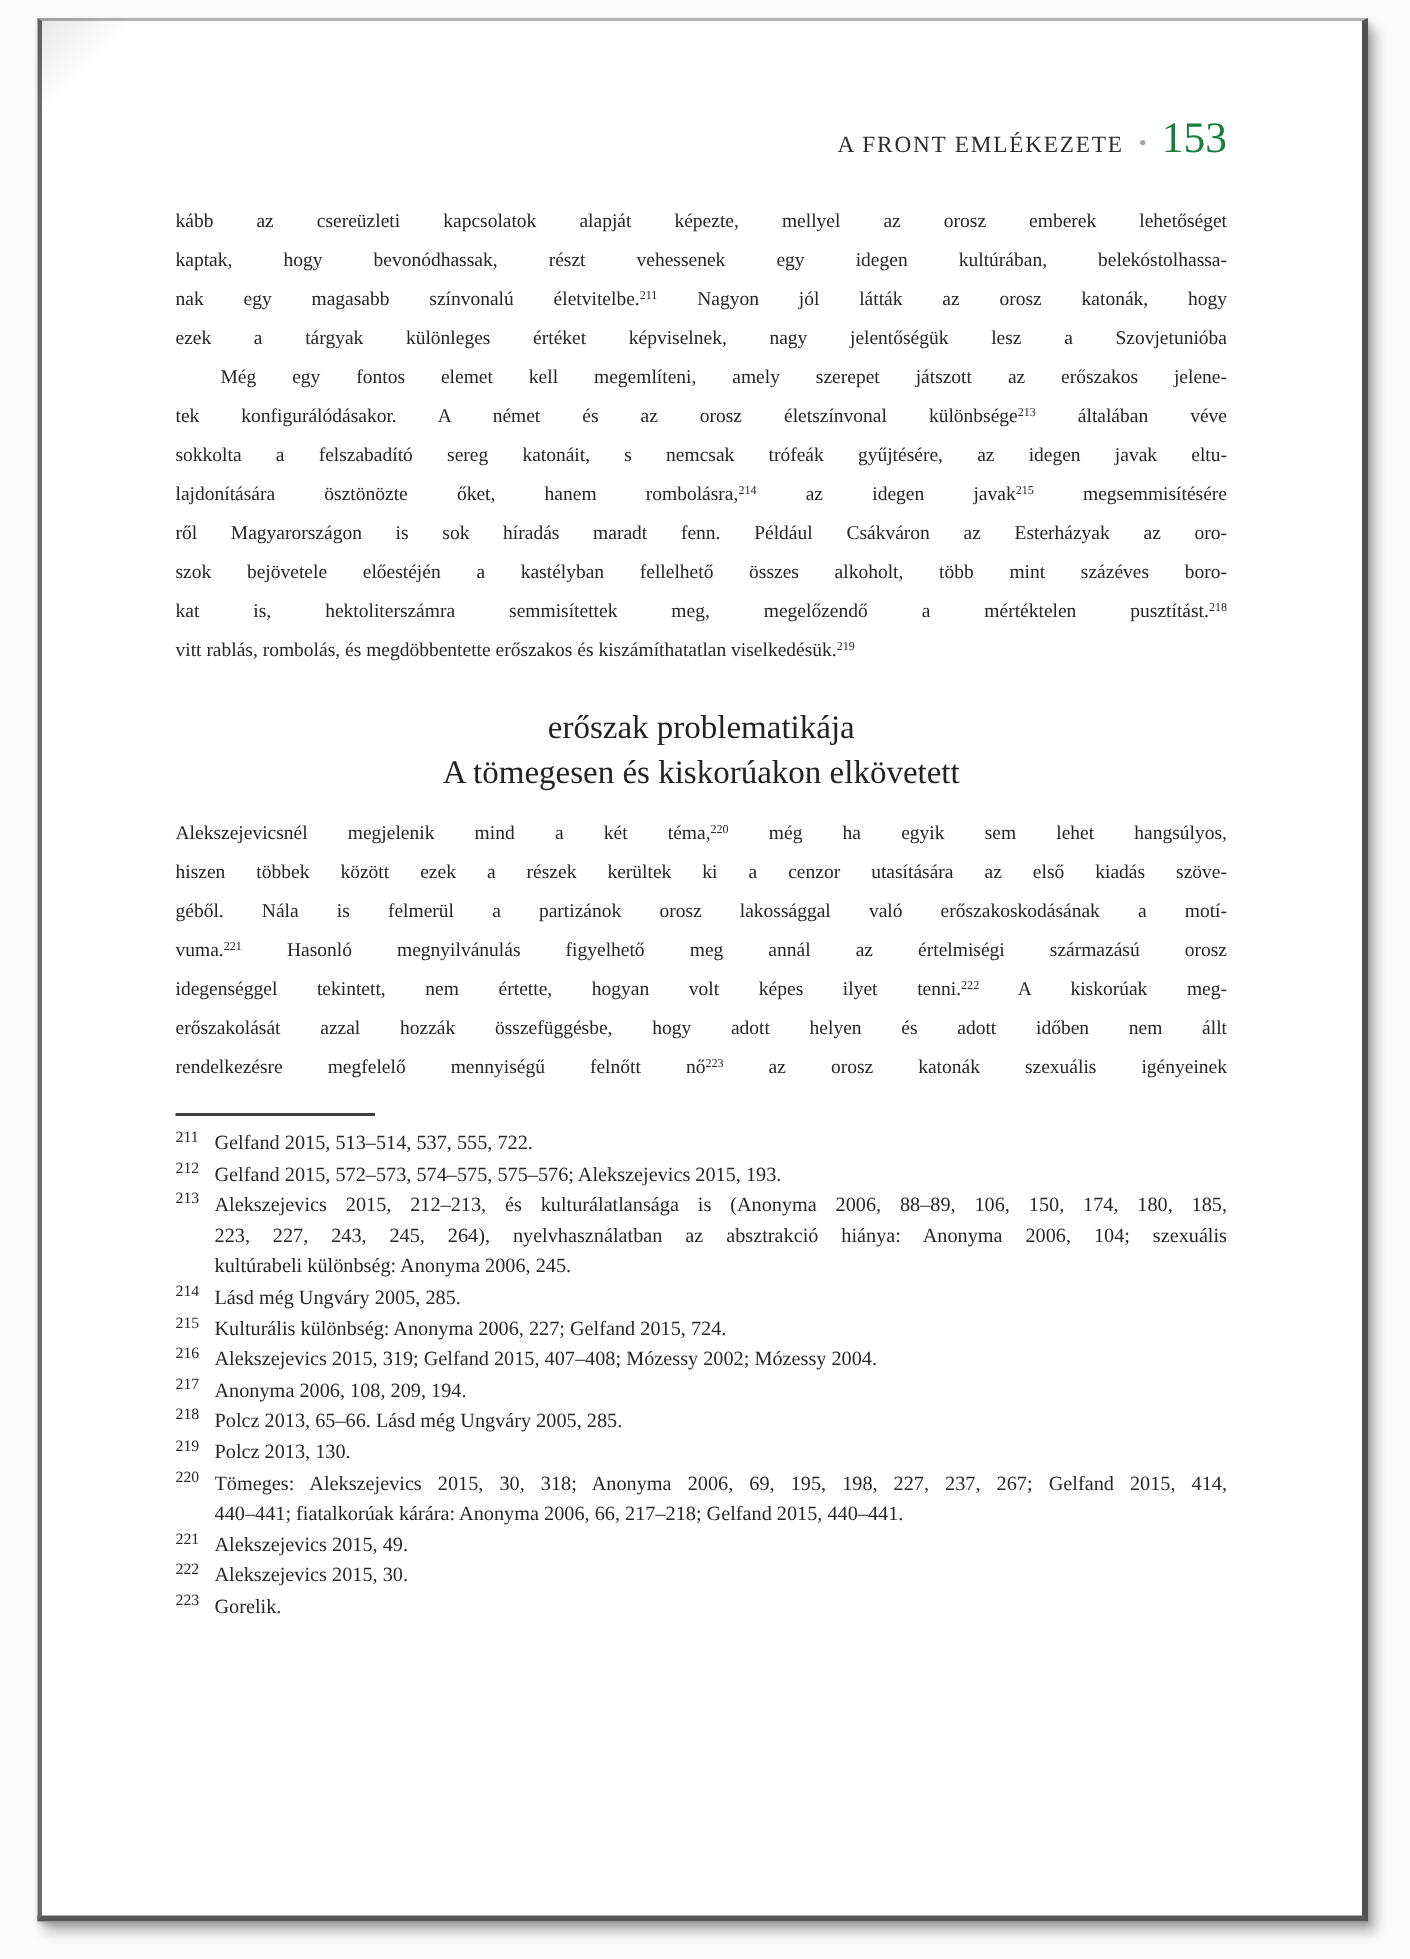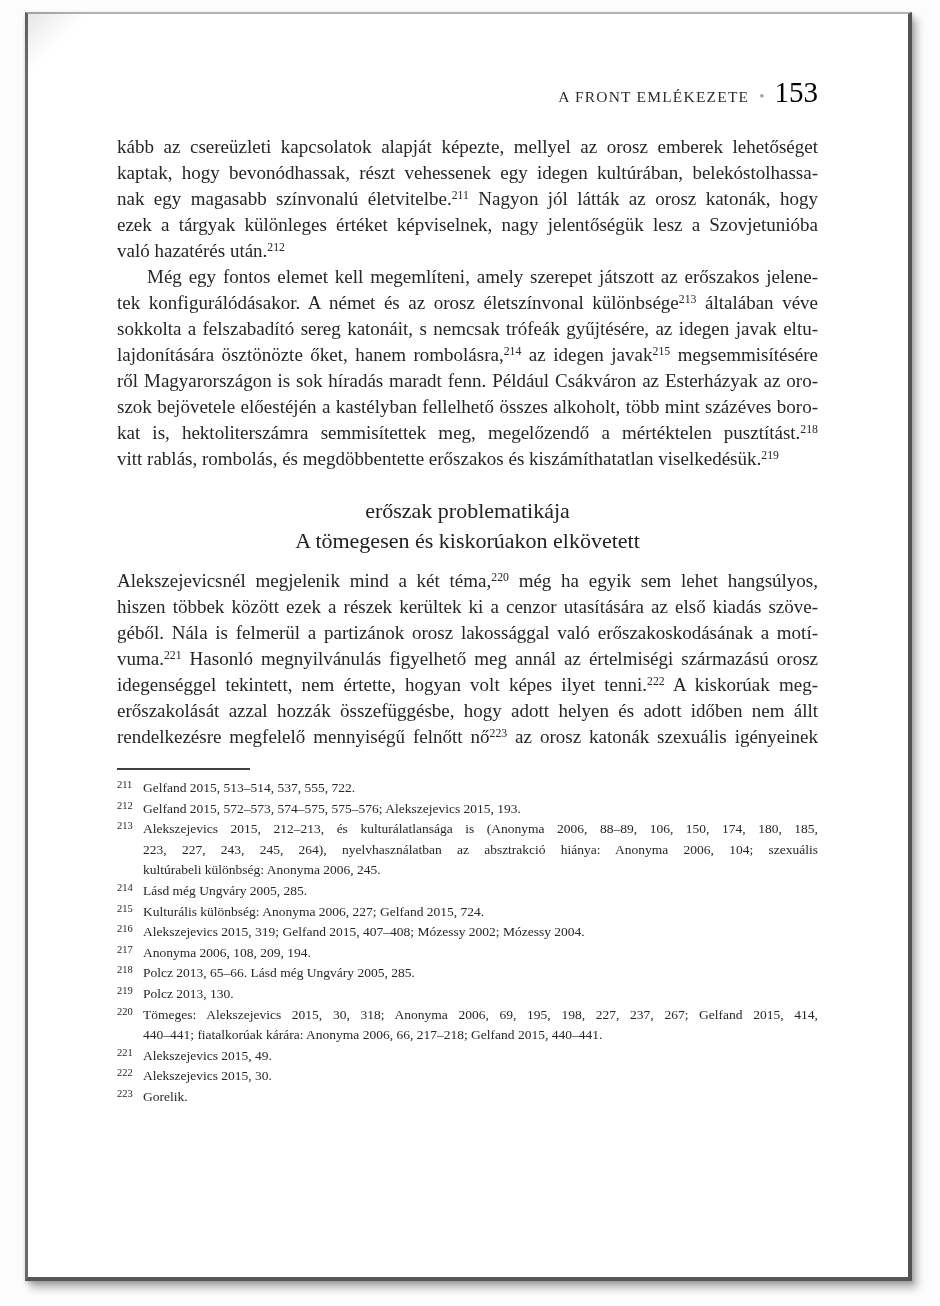--- a/index.html
+++ b/index.html
@@ -56,24 +56,24 @@
     color: #2d2d2d;
   }
   .rh-bullet {
     font-size: 15px;
     color: #a2a2a2;
     position: relative;
     top: -1px;
   }
   .rh-num {
     font-size: 29px;
-    color: #000000;
+    color: #15803d;
   }
   .body-block {
-    font-size: 19px;
+    font-size: 13px;
     line-height: 26px;
   }
   #body-top { margin-top: 22px; }
   #body-bottom { margin-top: 12px; }
   .line {
     text-align: justify;
     text-align-last: justify;
     white-space: normal;
     overflow: hidden;
   }
@@ -131,21 +131,20 @@
         <span class="rh-bullet">•</span>
         <span class="rh-num">153</span>
       </div>
 
       <div id="body-top" class="body-block">
           <div class="paragraph">
             <div class="line">kább az csereüzleti kapcsolatok alapját képezte, mellyel az orosz emberek lehetőséget</div>
             <div class="line">kaptak, hogy bevonódhassak, részt vehessenek egy idegen kultúrában, belekóstolhassa-</div>
             <div class="line">nak egy magasabb színvonalú életvitelbe.<sup class="fn-ref">211</sup> Nagyon jól látták az orosz katonák, hogy</div>
             <div class="line">ezek a tárgyak különleges értéket képviselnek, nagy jelentőségük lesz a Szovjetunióba</div>
-            <div class="line para-end">való hazatérés után.<sup class="fn-ref">212</sup></div>
           </div>
           <div class="paragraph indent">
             <div class="line">Még egy fontos elemet kell megemlíteni, amely szerepet játszott az erőszakos jelene-</div>
             <div class="line">tek konfigurálódásakor. A német és az orosz életszínvonal különbsége<sup class="fn-ref">213</sup> általában véve</div>
             <div class="line">sokkolta a felszabadító sereg katonáit, s nemcsak trófeák gyűjtésére, az idegen javak eltu-</div>
             <div class="line">lajdonítására ösztönözte őket, hanem rombolásra,<sup class="fn-ref">214</sup> az idegen javak<sup class="fn-ref">215</sup> megsemmisítésére</div>
             <div class="line">ről Magyarországon is sok híradás maradt fenn. Például Csákváron az Esterházyak az oro-</div>
             <div class="line">szok bejövetele előestéjén a kastélyban fellelhető összes alkoholt, több mint százéves boro-</div>
             <div class="line">kat is, hektoliterszámra semmisítettek meg, megelőzendő a mértéktelen pusztítást.<sup class="fn-ref">218</sup></div>
             <div class="line para-end">vitt rablás, rombolás, és megdöbbentette erőszakos és kiszámíthatatlan viselkedésük.<sup class="fn-ref">219</sup></div>

